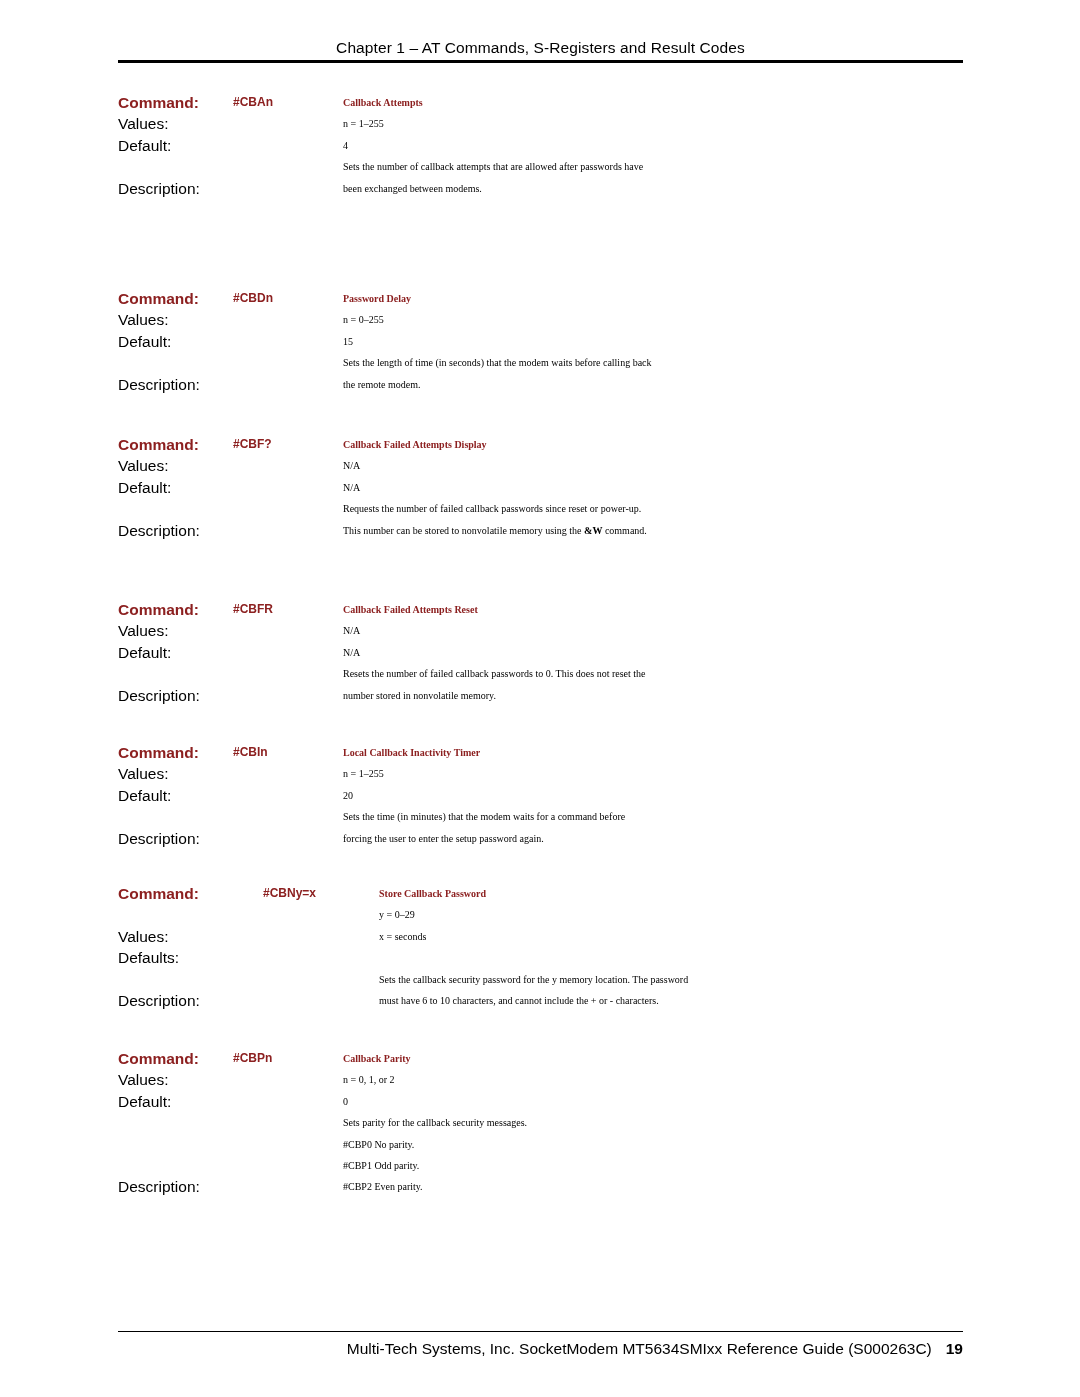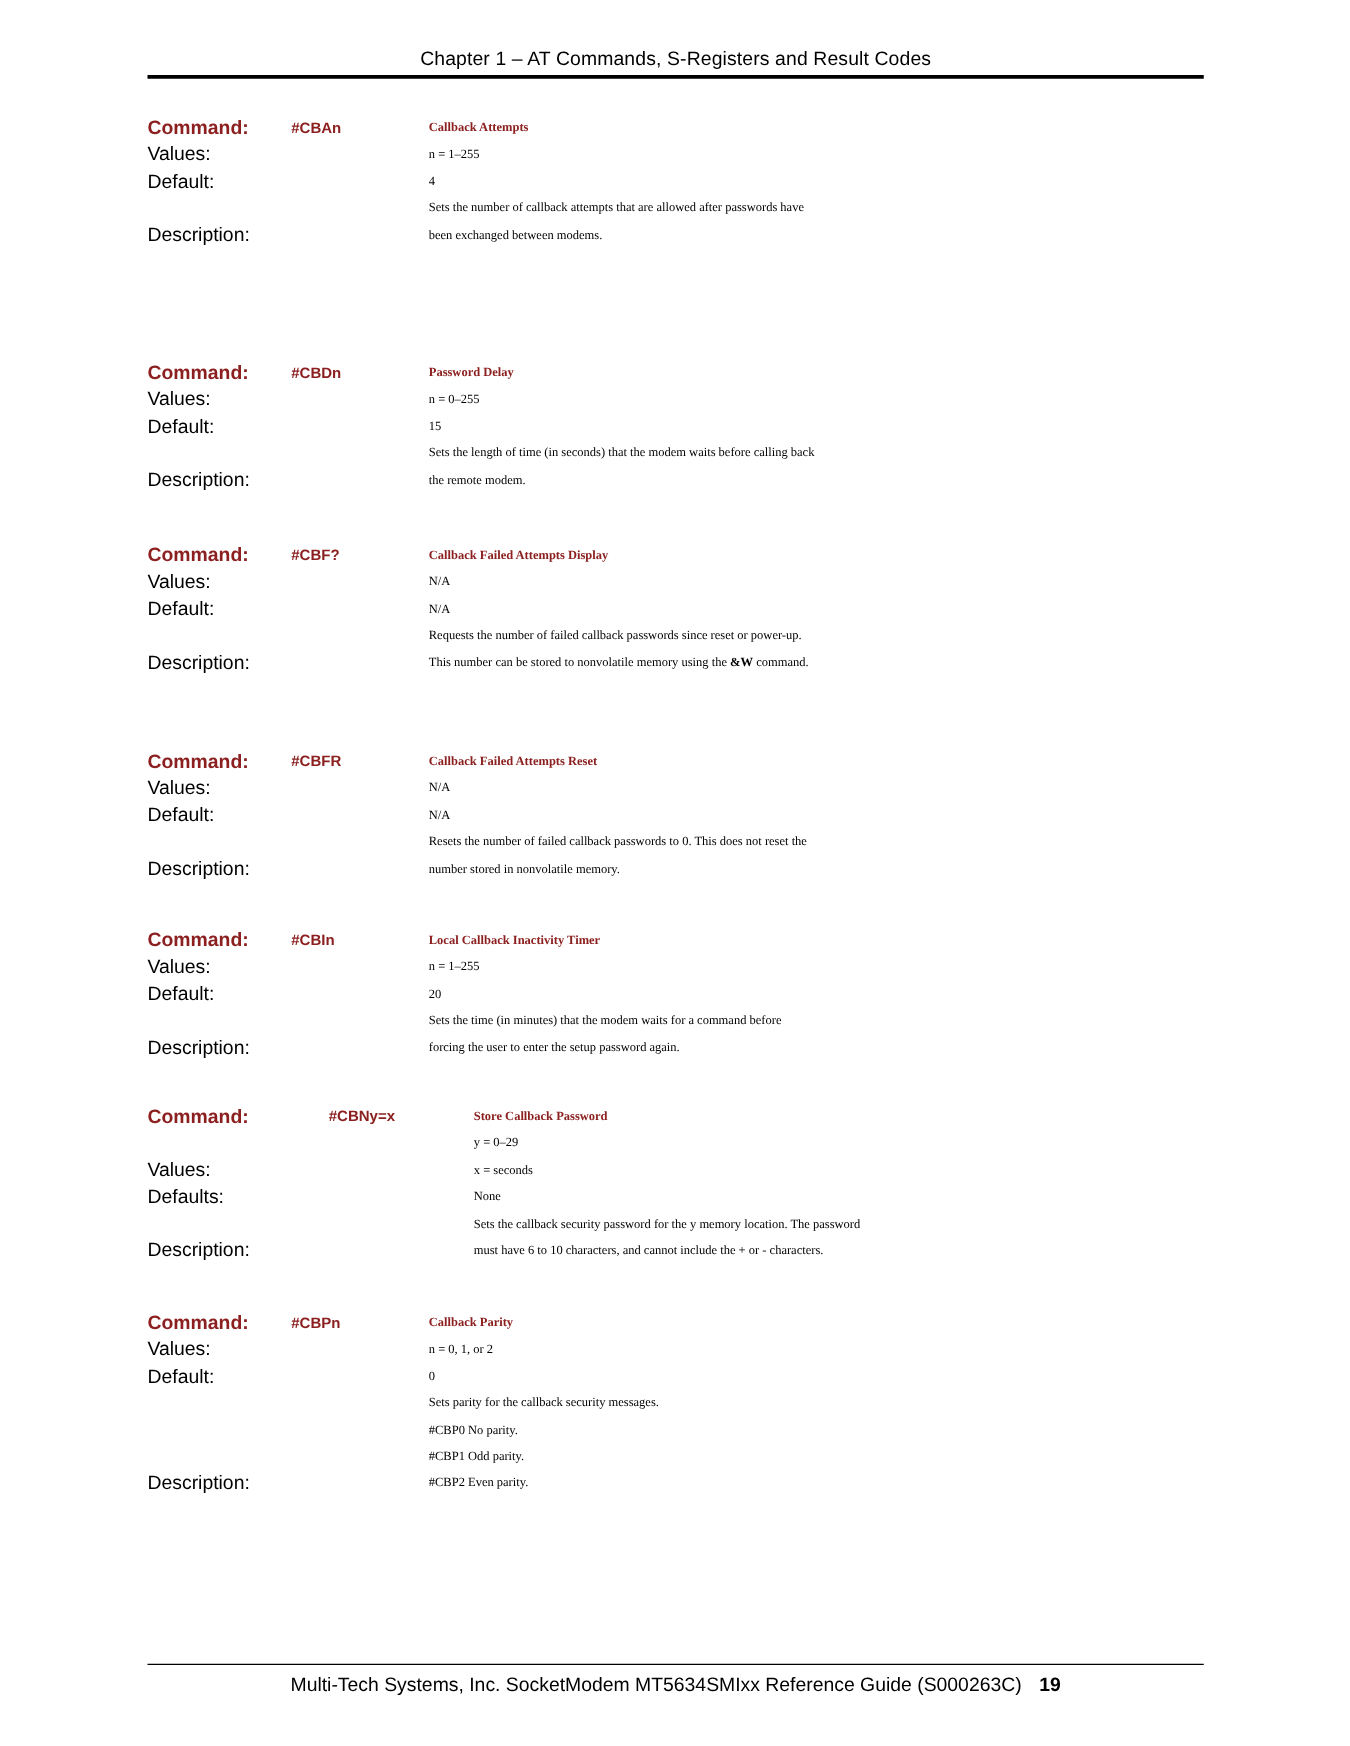--- a/index.html
+++ b/index.html
@@ -112,21 +112,21 @@
     width: 845px;
   }
   .footer-rule {
     height: 1px;
     background: #000000;
     width: 100%;
     margin-bottom: 7px;
   }
   .footer-row {
     display: flex;
-    justify-content: center;
+    justify-content: flex-end;
     align-items: baseline;
     font-size: 15.5px;
     line-height: 20px;
     gap: 14px;
   }
   .footer-left {
     white-space: nowrap;
   }
   .footer-right {
     font-weight: bold;
@@ -311,23 +311,20 @@
           <div class="col-label">Values:</div>
           <div class="col-code"></div>
           <div class="col-body">
             <span class="body-line">y = 0–29</span>
             <span class="body-line">x = seconds</span>
           </div>
         </div>
         <div class="row">
           <div class="col-label">Defaults:</div>
           <div class="col-code"></div>
-          <div class="col-body">
-            <span class="body-line">None</span>
-          </div>
         </div>
         <div class="row">
           <div class="col-label">Description:</div>
           <div class="col-code"></div>
           <div class="col-body">
             <span class="body-line">Sets the callback security password for the y memory location. The password</span>
             <span class="body-line">must have 6 to 10 characters, and cannot include the + or - characters.</span>
           </div>
         </div>
       </div>

